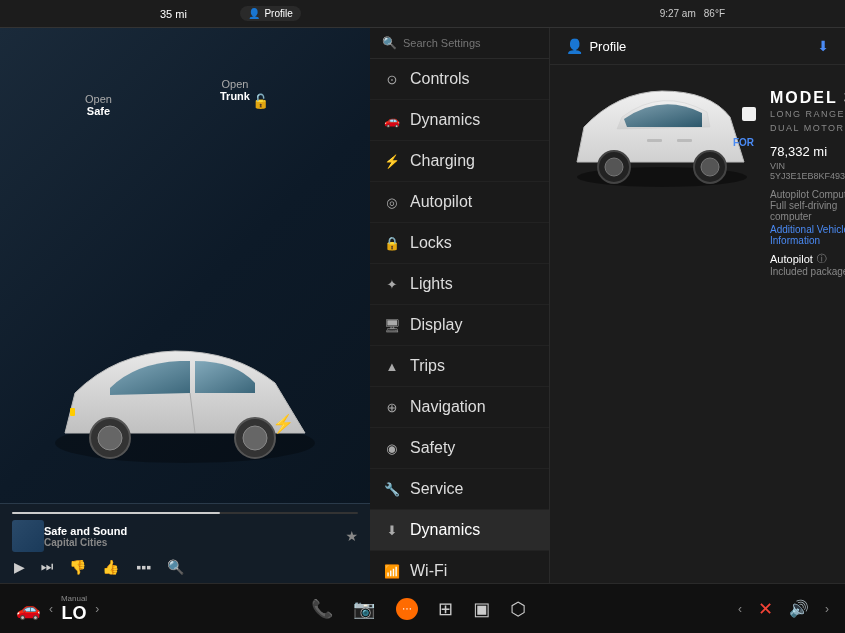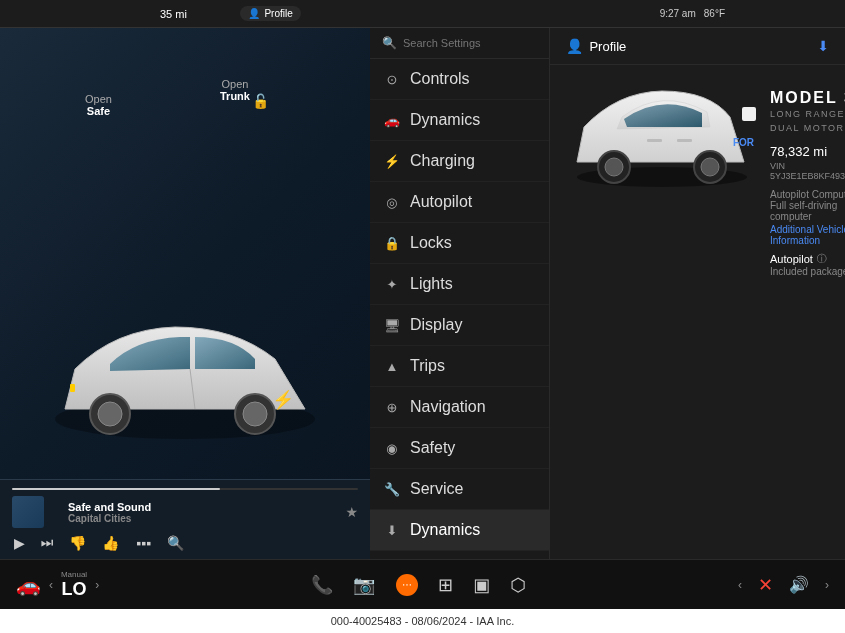--- a/index.html
+++ b/index.html
@@ -155,21 +155,21 @@
       left: 0;
       right: 0;
       background: rgba(20, 30, 40, 0.95);
       padding: 8px 12px;
       border-top: 1px solid #2a3a4a;
     }
 
     .music-info {
       display: flex;
       align-items: center;
-      gap: 24px;
+      gap: 0;
       margin-bottom: 6px;
     }
 
     .album-art {
       width: 32px;
       height: 32px;
       background: linear-gradient(135deg, #2a4a6a, #1a3a5a);
       border-radius: 3px;
       flex-shrink: 0;
     }
@@ -802,17 +802,14 @@
     </div>
 
     <div class="taskbar-right">
       <span class="chevron-icon">‹</span>
       <span class="taskbar-icon red">✕</span>
       <span class="volume-icon">🔊</span>
       <span class="chevron-icon">›</span>
     </div>
   </div>
 
-  <div class="footer-bar">
-    <span class="footer-text">000-40025483 - 08/06/2024 - IAA Inc.</span>
-  </div>
 
 </div>
 
 </body></html>

